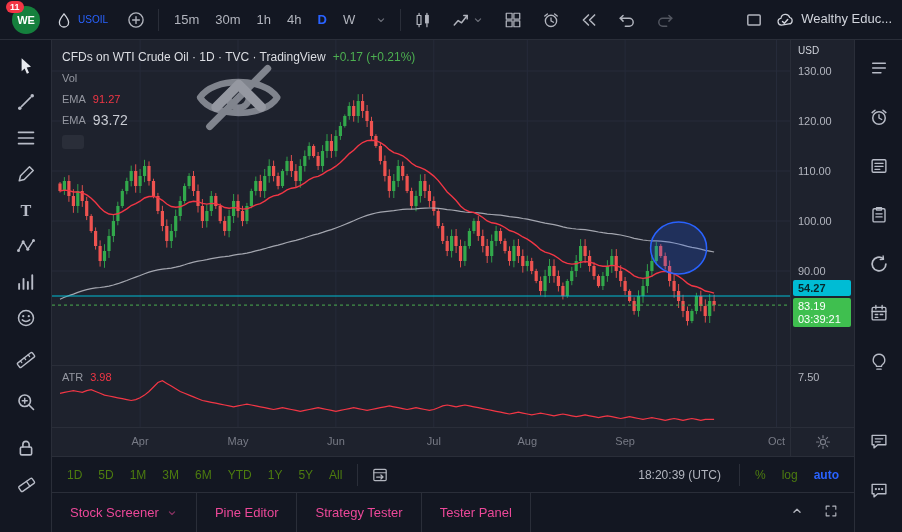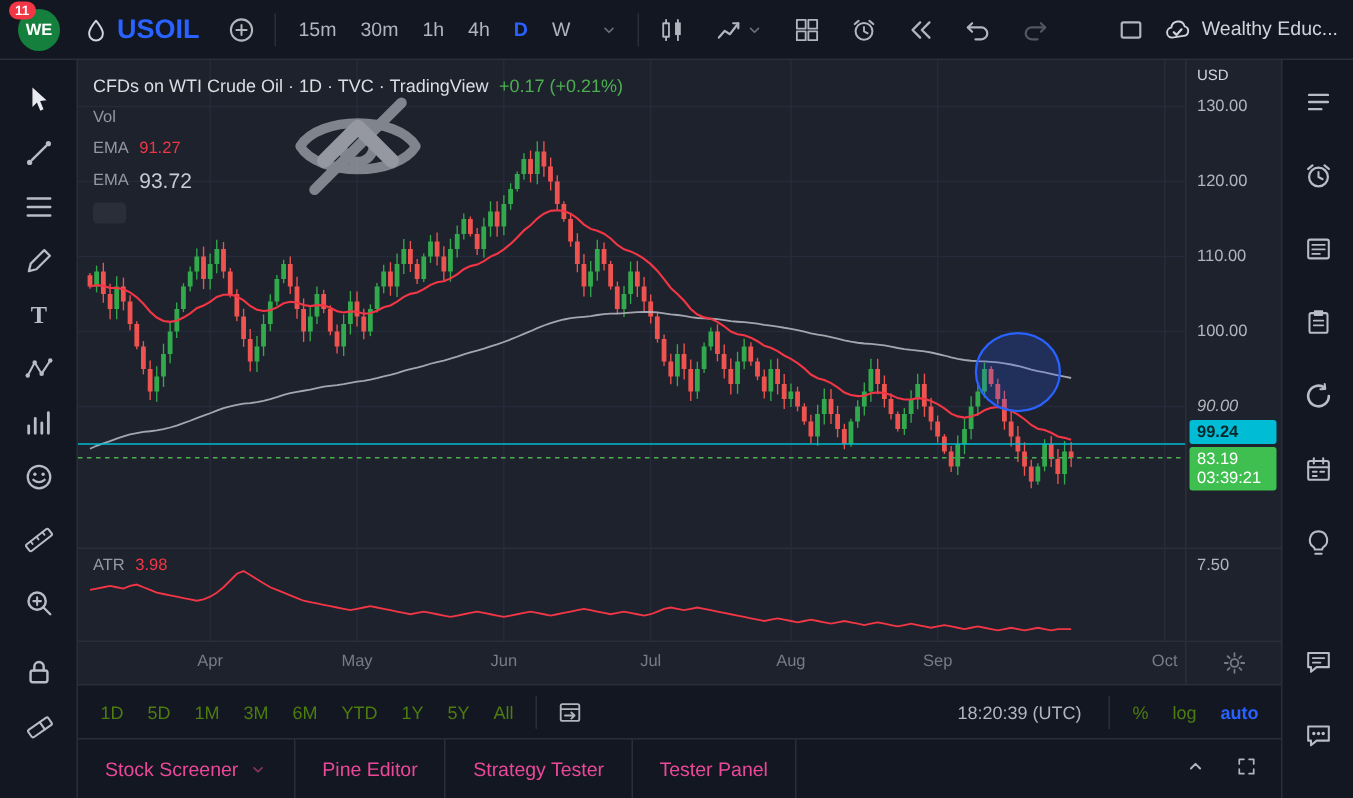--- a/index.html
+++ b/index.html
@@ -6,21 +6,21 @@
   html,body{width:902px;height:532px;overflow:hidden}
   body{background:#131722;color:#d1d4dc;font-family:"Liberation Sans",sans-serif;font-size:13px}
   .app{width:902px;height:532px;display:grid;grid-template-rows:40px 492px;overflow:hidden}
 
   
   .topbar{display:flex;align-items:center;gap:8px;padding:0 10px;background:#131722;border-bottom:1px solid #2a2e39}
   .logo{position:relative;width:32px;height:30px;flex:0 0 auto;cursor:pointer}
   .logo-circle{position:absolute;left:2px;top:1px;width:28px;height:28px;border-radius:50%;background:#15803d;color:#fff;display:flex;align-items:center;justify-content:center;font-size:11px;font-weight:bold}
   .notif{position:absolute;top:-4px;left:-4px;background:#f23645;color:#fff;border-radius:9px;font-size:9px;line-height:12px;padding:0 4px;font-weight:bold}
   .symbol-group{display:flex;align-items:center;gap:6px;cursor:pointer;padding:4px 6px}
-  .symbol{color:#2962ff;font-weight:bold;font-size:18px}
+  .symbol{color:#2962ff;font-weight:normal;font-size:10px}
   .vsep{width:1px;height:22px;background:#2a2e39;flex:0 0 auto}
   .iconbtn{display:flex;align-items:center;gap:2px;background:none;border:none;color:#b2b5be;padding:4px 5px;cursor:pointer}
   .iconbtn.dim{opacity:.4}
   .tf-group{display:flex;align-items:center;gap:2px}
   .tf{background:none;border:none;color:#b2b5be;font-size:13px;padding:4px 7px;border-radius:4px;cursor:pointer}
   .tf.active{color:#2962ff;font-weight:bold}
   .tb-buttons{display:flex;align-items:center;gap:10px}
   .spacer{flex:1 1 auto}
   .save-group{display:flex;align-items:flex-start;gap:7px;color:#d1d4dc;cursor:pointer;white-space:nowrap}
 
@@ -670,31 +670,31 @@
                     <path d="M4.5 9.5 L8 6 L11.5 9.5" fill="none" stroke="currentColor" stroke-width="1.5"></path>
                   </svg>
                 </span>
             </button>
           </div>
         </div>
 
         <div class="scale main-scale" id="price-scale">
           <div class="usd">USD</div>
           <div class="pbadge teal" style="background: rgb(0, 188, 212);">
-            <span>99.24</span>
+            <span>54.27</span>
           </div>
           <div class="pbadge green" style="background: rgb(63, 191, 79);">
             <span>83.19</span>
             <span>03:39:21</span>
           </div>
         <div class="ytick" style="top: 24px;">130.00</div>
             <div class="ytick" style="top: 74px;">120.00</div>
             <div class="ytick" style="top: 124px;">110.00</div>
             <div class="ytick" style="top: 174px;">100.00</div>
-            <div class="ytick" style="top: 224px; font-style: italic;">90.00</div>
+            <div class="ytick" style="top: 224px;">90.00</div>
           </div>
 
         <div class="pane atr-pane">
           <svg id="atr-svg" viewBox="0 0 738 62" preserveAspectRatio="none">
               <line x1="88.1" x2="88.1" y1="0" y2="62" stroke="#262b3a"></line>
               <line x1="186.0" x2="186.0" y1="0" y2="62" stroke="#262b3a"></line>
               <line x1="283.9" x2="283.9" y1="0" y2="62" stroke="#262b3a"></line>
               <line x1="381.8" x2="381.8" y1="0" y2="62" stroke="#262b3a"></line>
               <line x1="475.3" x2="475.3" y1="0" y2="62" stroke="#262b3a"></line>
               <line x1="573.1" x2="573.1" y1="0" y2="62" stroke="#262b3a"></line>

